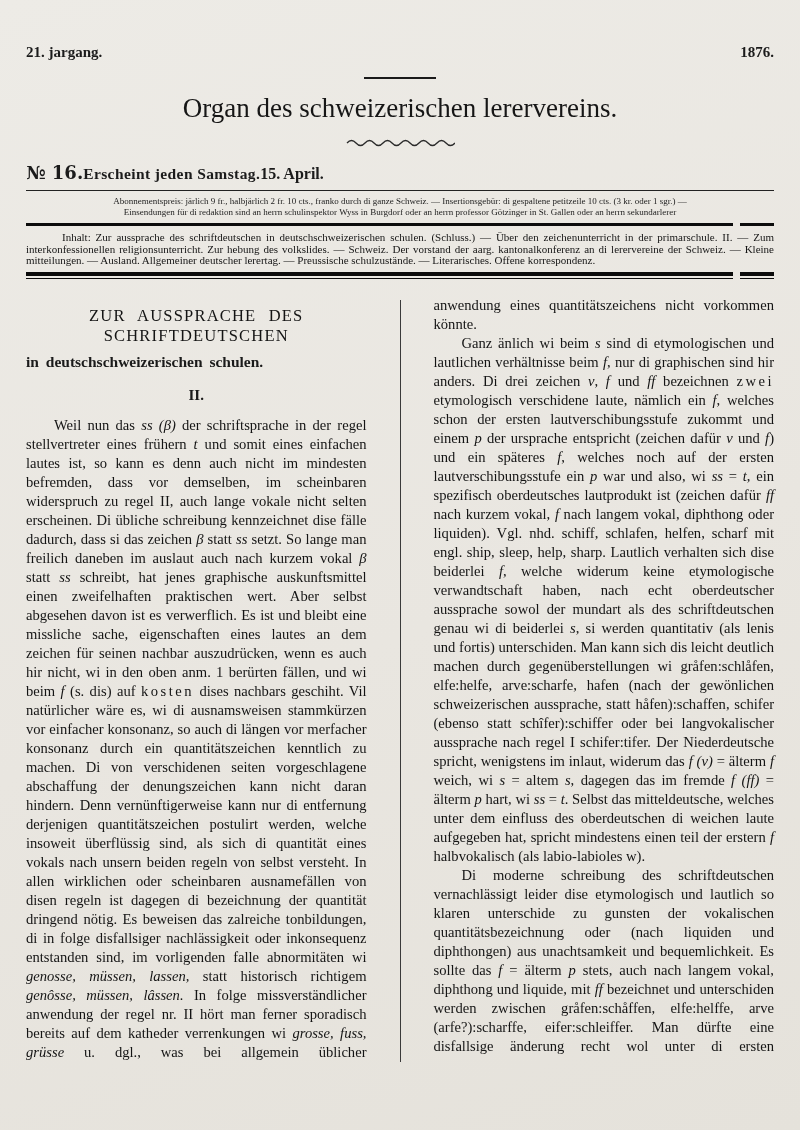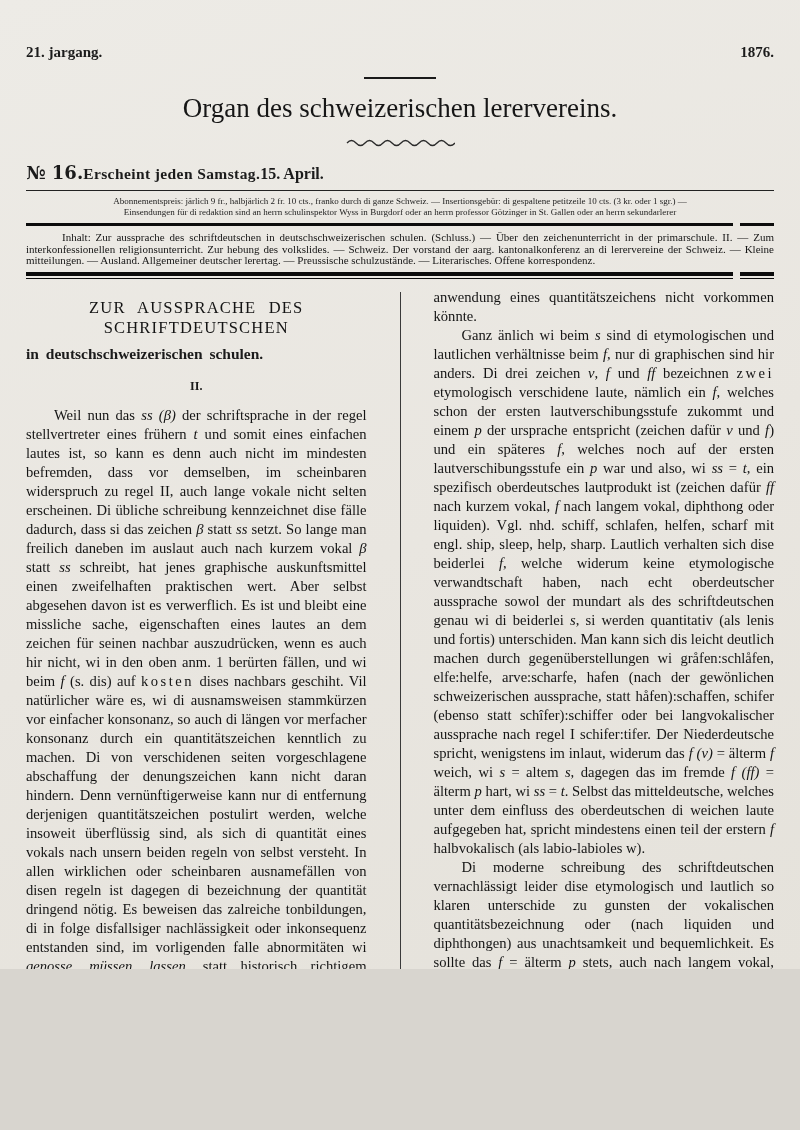--- a/index.html
+++ b/index.html
@@ -1,17 +1,17 @@
 <!DOCTYPE html>
 <html lang="de"><head>
 <meta charset="utf-8">
 <style>
   html,body{margin:0;padding:0;background:#d8d5cf;}
   .page{
-    width:800px;height:969px;margin:0 auto;box-sizing:border-box;
+    width:800px;height:1130px;margin:0 auto;box-sizing:border-box;
     padding:44px 26px 0 26px;position:relative;overflow:hidden;
     background:linear-gradient(160deg,#edebe6 0%,#e9e6e0 55%,#e5e2db 100%);
     color:#1b1b1b;font-family:"Liberation Serif",serif;
   }
   
   .topline{display:flex;justify-content:space-between;font-weight:700;font-size:15px;}
   .np-title{
     margin:14px 0 0 0;text-align:center;white-space:nowrap;
     font-family:"DejaVu Serif",serif;font-weight:700;font-size:42px;
     letter-spacing:.5px;color:#111;
@@ -30,27 +30,27 @@
   .bar-gap{width:7px;}
   .bar-short{width:34px;background:#0c0c0c;}
   .h3px .bar-long,.h3px .bar-short{height:3.2px;}
   .h4px .bar-long,.h4px .bar-short{height:4.2px;}
   .h1px .bar-long,.h1px .bar-short{height:1.2px;}
   .toc{margin:6px 0 5px 0;font-size:11px;line-height:11.6px;text-align:justify;text-indent:36px;color:#151515;}
   .double-rule{margin-top:3px;}
   .double-rule .bar-row{margin-top:0;}
   .double-rule .h1px{margin-top:2px;}
   
-  .cols{display:flex;margin-top:9px;gap:24px;}
+  .cols{display:flex;margin-top:17px;gap:24px;}
   .col{width:361px;}
   .col-divider{width:0;border-left:1.2px solid #3a3a3a;margin:4px 9px 0 9px;}
   .art-h1{margin:10px 0 0 0;text-align:center;font-size:16.5px;font-weight:400;
           letter-spacing:1.2px;word-spacing:7px;color:#141414;}
   .art-h2{margin:7px 0 0 0;text-align:left;font-size:15.5px;font-weight:700;word-spacing:3px;}
-  .art-sec{margin:16px 0 12px 0;text-align:center;font-size:12px;font-weight:700;}
+  .art-sec{margin:16px 0 12px 0;text-align:center;font-size:15px;font-weight:700;}
   .body-par{margin:0;font-size:14.6px;line-height:19px;text-align:justify;text-indent:28px;color:#141414;}
   .body-par + .body-par{margin-top:0;}
   .no-indent{text-indent:0;}
   .fill-last{text-align-last:justify;}
   .sp{letter-spacing:2.5px;}
   i{font-style:italic;}
   b{font-weight:400;}
 </style>
 </head>
 <body>

